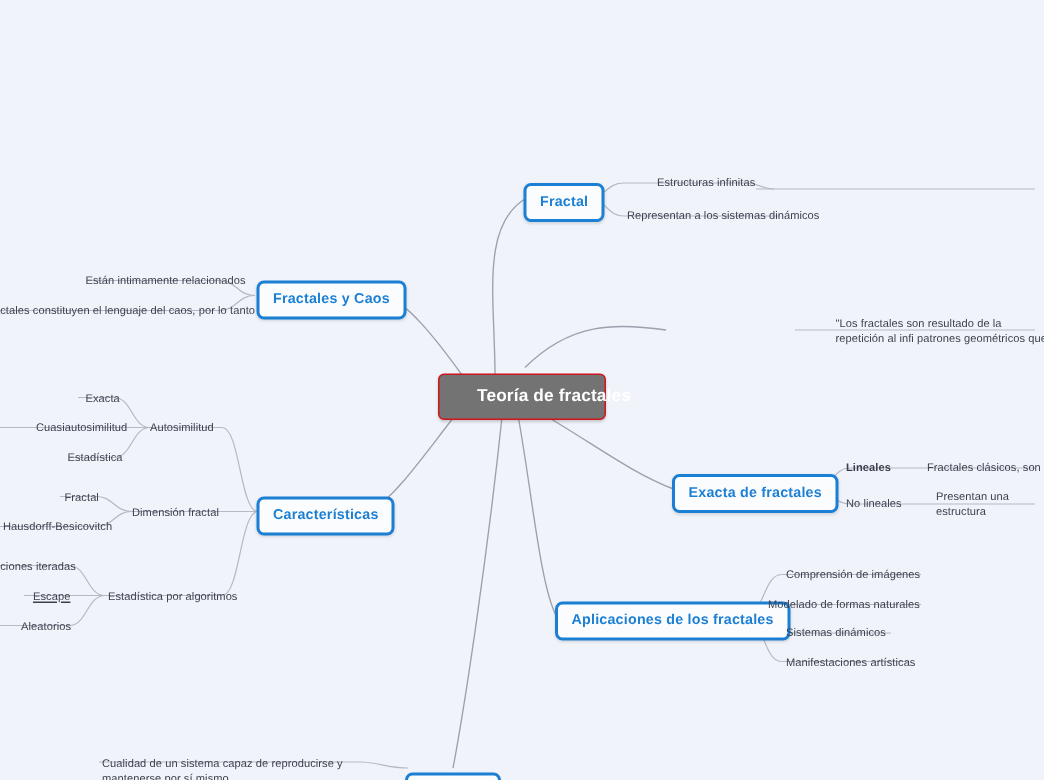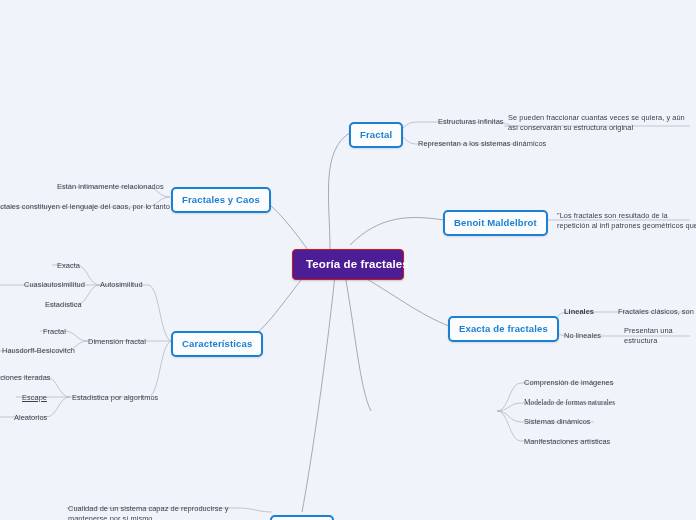--- a/index.html
+++ b/index.html
@@ -28,27 +28,27 @@
     height: 520px;
     pointer-events: none;
   }
   .node {
     position: absolute;
     box-sizing: border-box;
     white-space: nowrap;
   }
   
   .root {
-    background: #4c1d95;
+    background: #737373;
     border: 1px solid #d0151d;
     border-radius: 4px;
     color: #ffffff;
     font-weight: bold;
     font-size: 11.5px;
-    padding: 8px 13px 9px 13px;
+    padding: 8px 13px 9px 25px;
     letter-spacing: .1px;
     box-shadow: 0 1px 2px rgba(0,0,0,.18);
     text-align: center;
   }
   
   .branch {
     background: #fbfcfe;
     border: 2px solid #1b7fd4;
     border-radius: 5px;
     color: #1b7fd4;
@@ -162,26 +162,22 @@
   </svg>
 
   <div class="node root" style="left:292px; top:249px; width:112px;">
     <span>Teoría de fractales</span>
   </div>
 
   <div class="node branch" style="left:349px; top:122px;">
     <span>Fractal</span>
   </div>
   <div class="node leaf" style="left:418px; top:117px;padding-left:20px;">Estructuras infinitas</div>
-  <div class="node leaf two-line" style="left:508px; top:113px; width:184px;">Se pueden fraccionar cuantas veces se quiera, y aún así conservarán su estructura original</div>
   <div class="node leaf" style="left:418px; top:139px;text-align:right;">Representan a los sistemas dinámicos</div>
 
-  <div class="node branch" style="left:443px; top:210px;">
-    <span>Benoit Maldelbrot</span>
-  </div>
   <div class="node leaf two-line" style="left:557px; top:211px; width:142px; overflow:hidden; height:20px;">"Los fractales son resultado de la repetición al infi patrones geométricos que se superponen de form</div>
 
   <div class="node branch" style="left:171px; top:187px;text-align:right;">
     <span>Fractales y Caos</span>
   </div>
   <div class="node leaf" style="left:57px; top:182px;">Están intimamente relacionados</div>
   <div class="node leaf clip-left" style="left:-4px; top:202px;">actales constituyen el lenguaje del caos, por lo tanto</div>
 
   <div class="node branch" style="left:171px; top:331px;">
     <span>Características</span>
@@ -202,22 +198,25 @@
   <div class="node leaf" style="left:14px; top:413px;">Aleatorios</div>
 
   <div class="node branch" style="left:448px; top:316px;">
     <span>Exacta de fractales</span>
   </div>
   <div class="node leaf" style="left:564px; top:307px;font-weight:bold;">Lineales</div>
   <div class="node leaf" style="left:564px; top:331px;">No lineales</div>
   <div class="node leaf" style="left:618px; top:307px; width:78px; overflow:hidden; height:10px;">Fractales clásicos, son simil</div>
   <div class="node leaf two-line" style="left:624px; top:326px; width:72px; overflow:hidden; height:20px;">Presentan una estructura exactamente iguales a su</div>
 
+  <div class="node branch" style="left:370px; top:401px;">
+    <span>Aplicaciones de los fractales</span>
+  </div>
   <div class="node leaf" style="left:524px; top:378px;">Comprensión de imágenes</div>
-  <div class="node leaf" style="left:524px; top:398px;font-family:Liberation Serif, serif;">Modelado de formas naturales</div>
+  <div class="node leaf" style="left:512px; top:398px;">Modelado de formas naturales</div>
   <div class="node leaf" style="left:524px; top:417px;">Sistemas dinámicos</div>
   <div class="node leaf" style="left:524px; top:437px;">Manifestaciones artísticas</div>
 
   <div class="node branch" style="left:270px; top:515px; width:64px; height:16px; padding:0;">
     <span></span>
   </div>
   <div class="node leaf two-line" style="left:68px; top:504px; width:172px;">Cualidad de un sistema capaz de reproducirse y mantenerse por sí mismo</div>
 
 </div>
 

